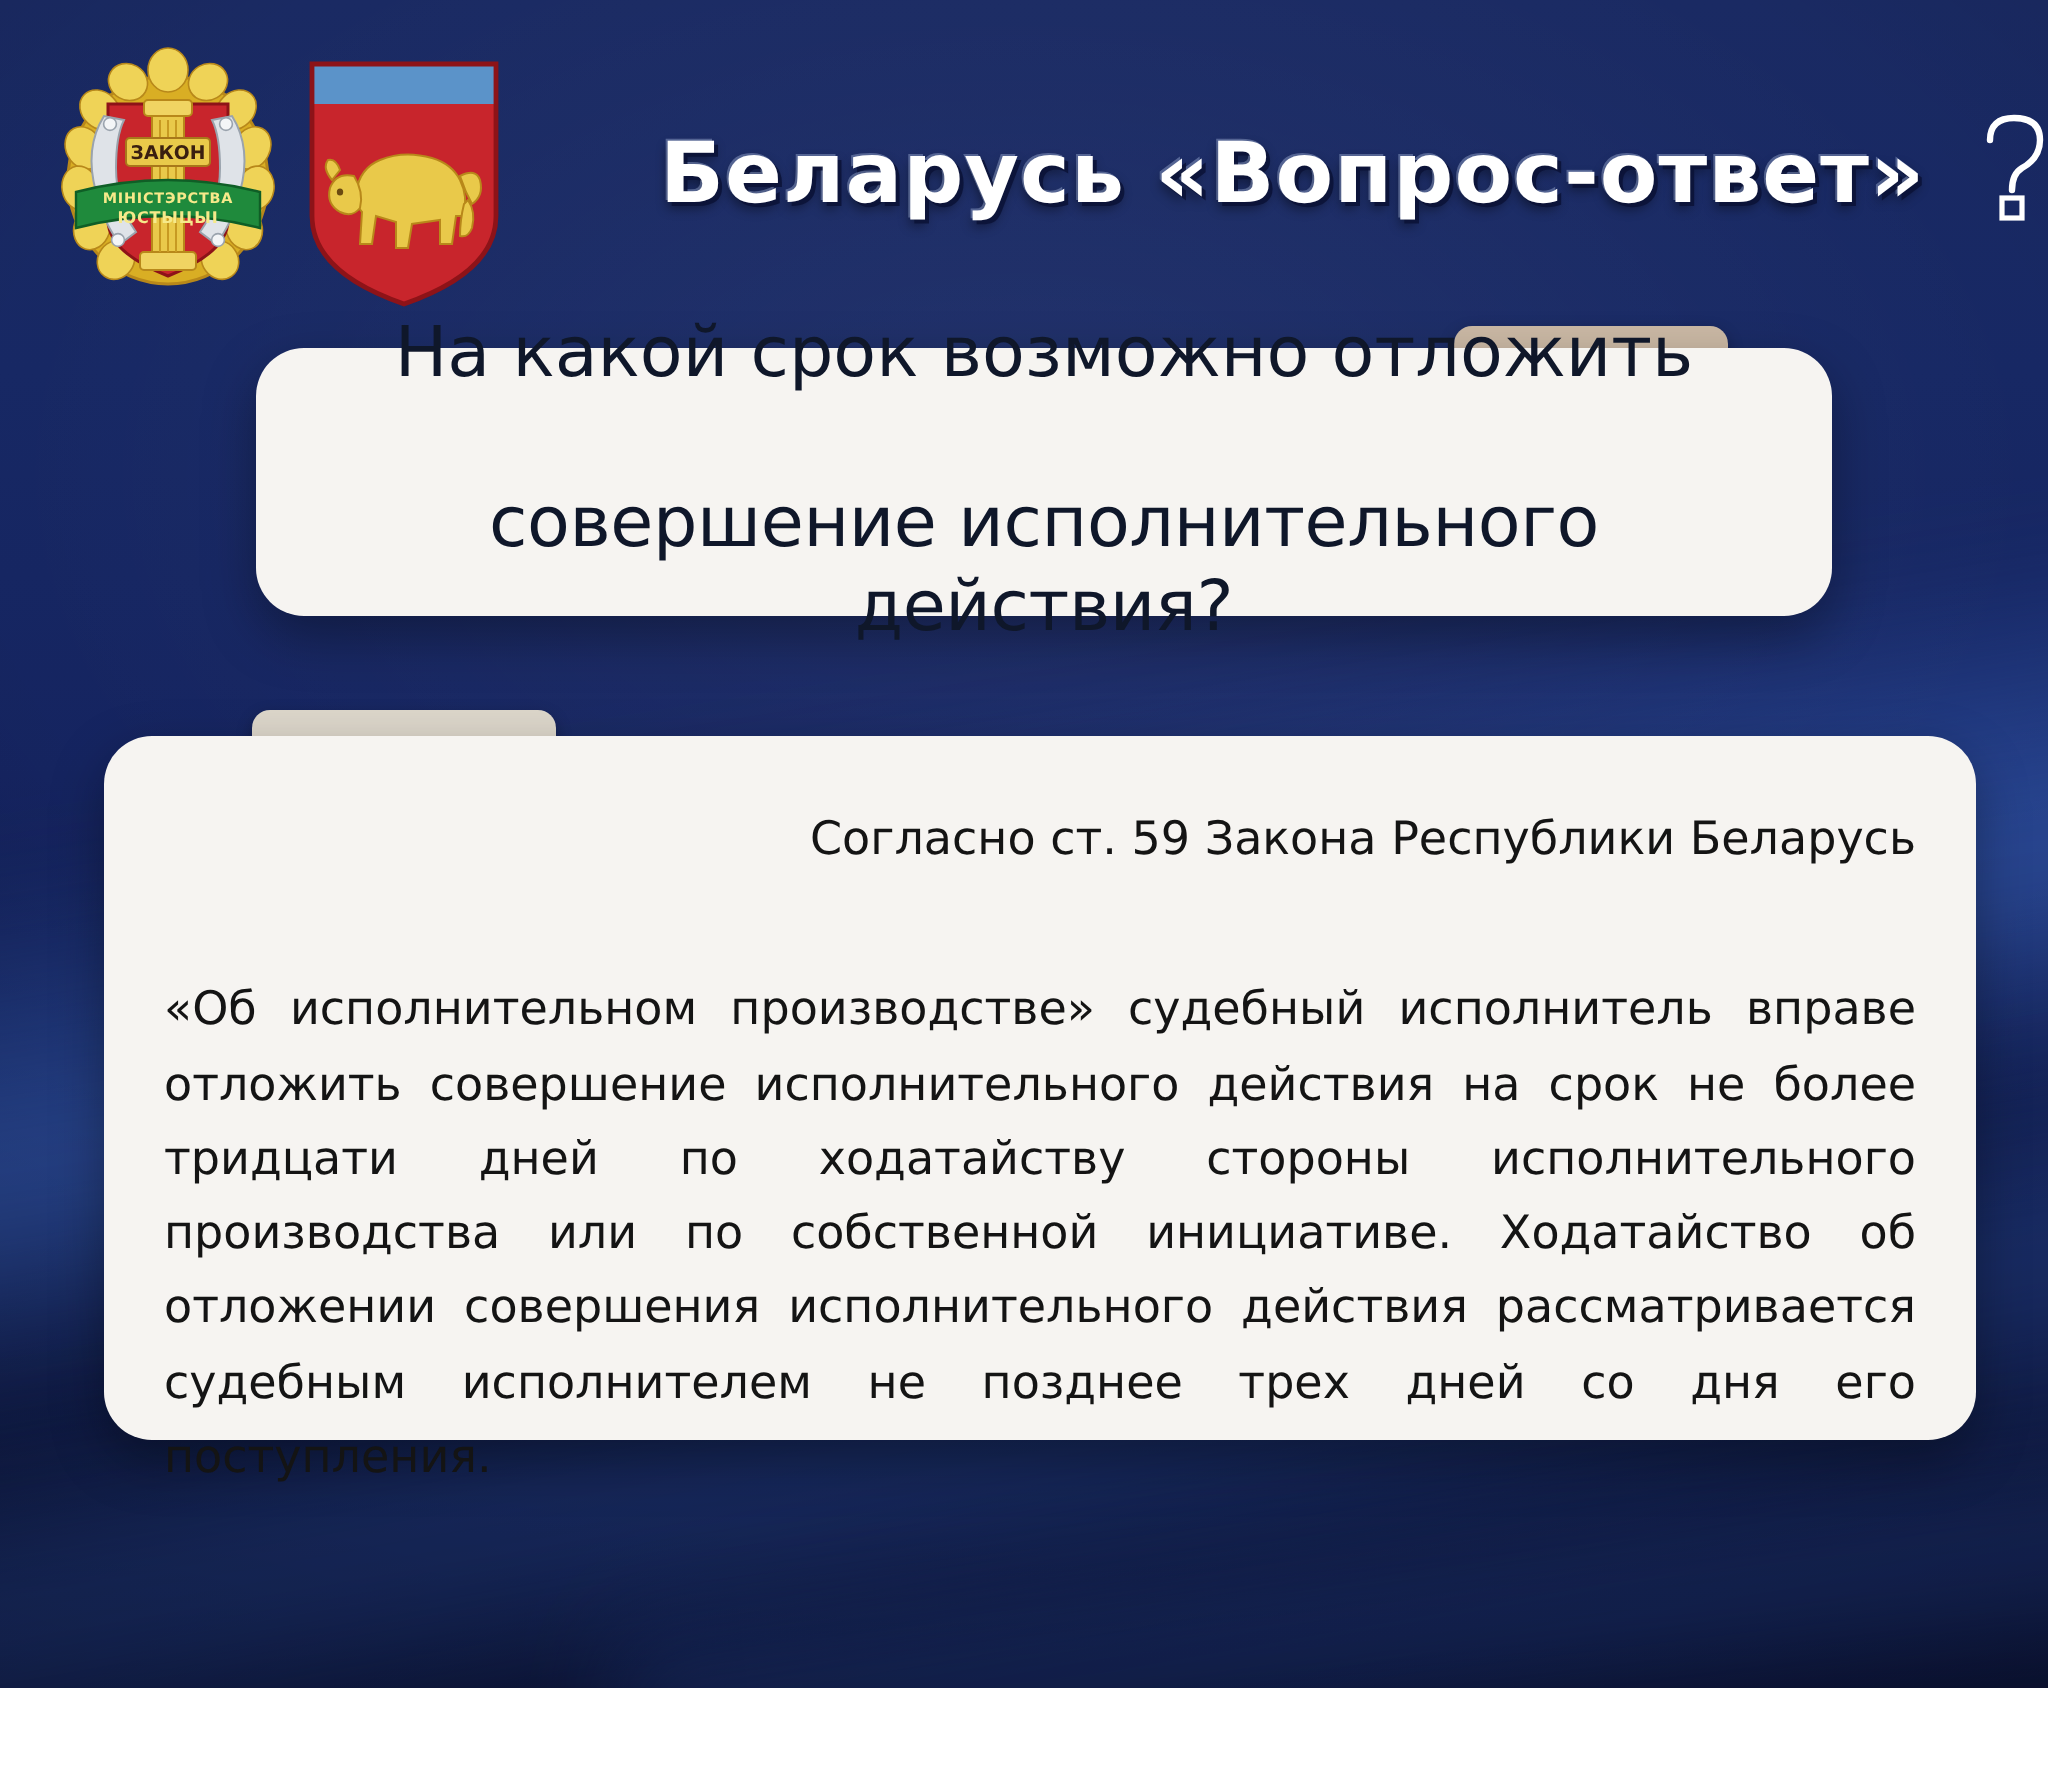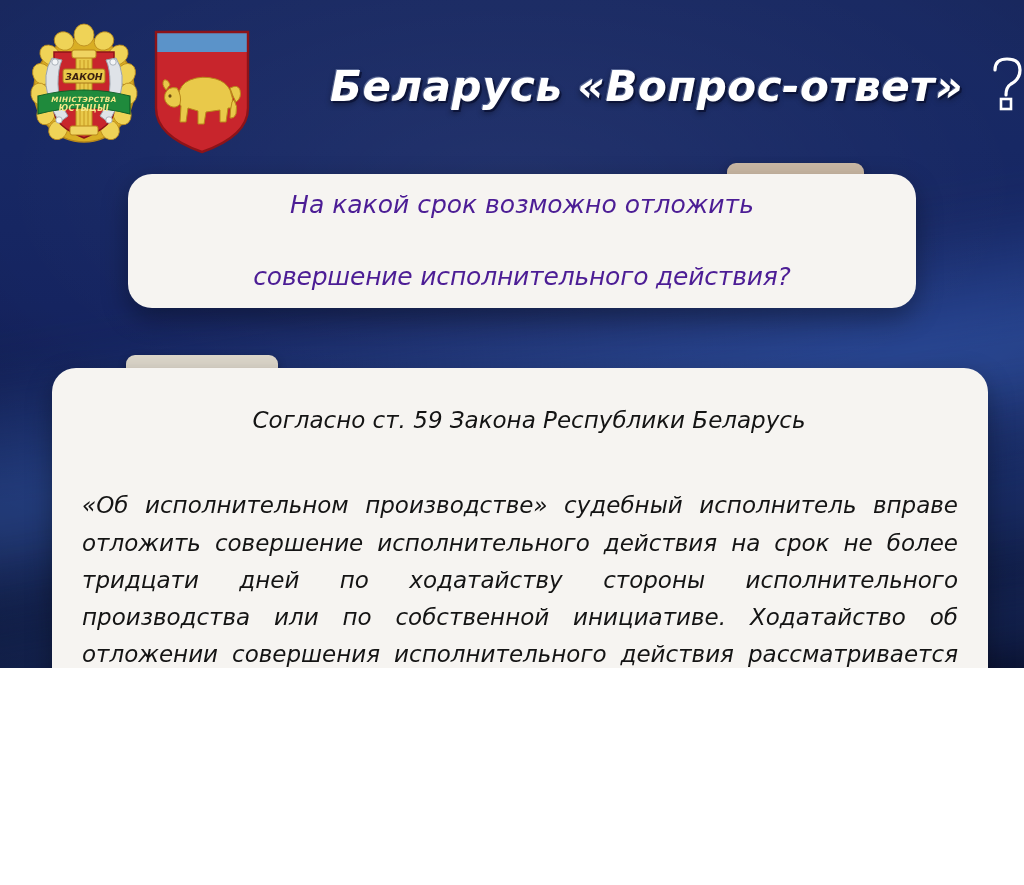--- a/index.html
+++ b/index.html
@@ -8,24 +8,23 @@
   html, body {
     width: 1024px;
     height: 885px;
     overflow: hidden;
     font-family: "Liberation Sans", "DejaVu Sans", sans-serif;
   }
 
   .slide {
     position: relative;
     width: 1024px;
-    height: 668px;
+    height: 844px;
     background: #16265c;
     overflow: hidden;
-    font-style: italic;
   }
 
   
   .bg-base {
     position: absolute;
     inset: 0;
     background:
       linear-gradient(180deg,
         #1a2a63 0%,
         #172864 22%,
@@ -142,22 +141,22 @@
     top: 174px;
     width: 788px;
     height: 134px;
     display: flex;
     align-items: center;
     justify-content: center;
   }
 
   .question-text {
     text-align: center;
-    color: #4c1d95;
-    font-size: 25px;
+    color: #0f172a;
+    font-size: 35px;
     font-weight: 500;
     line-height: 1.22;
     padding: 0 34px;
     font-family: "DejaVu Sans", "Liberation Sans", sans-serif;
   }
   .question-text .q-l1 { display: block; }
   .question-text .q-l2 { display: block; letter-spacing: -0.2px; margin-top: 42px; }
 
   .answer-card {
     left: 52px;
@@ -171,21 +170,21 @@
     color: #141414;
     font-size: 23px;
     line-height: 1.62;
     text-align: justify;
     text-justify: inter-word;
     font-family: "DejaVu Sans", "Liberation Sans", sans-serif;
   }
   .answer-text .a-first {
     display: block;
     text-indent: 18px;
-    text-align: center;
+    text-align: right;
   }
   .answer-text .a-body { display: block; }
   .answer-text .a-last { text-align-last: left; margin-top: 48px; }
 
   
   .badge {
     position: absolute;
     border-radius: 9px;
     display: flex;
     align-items: center;

